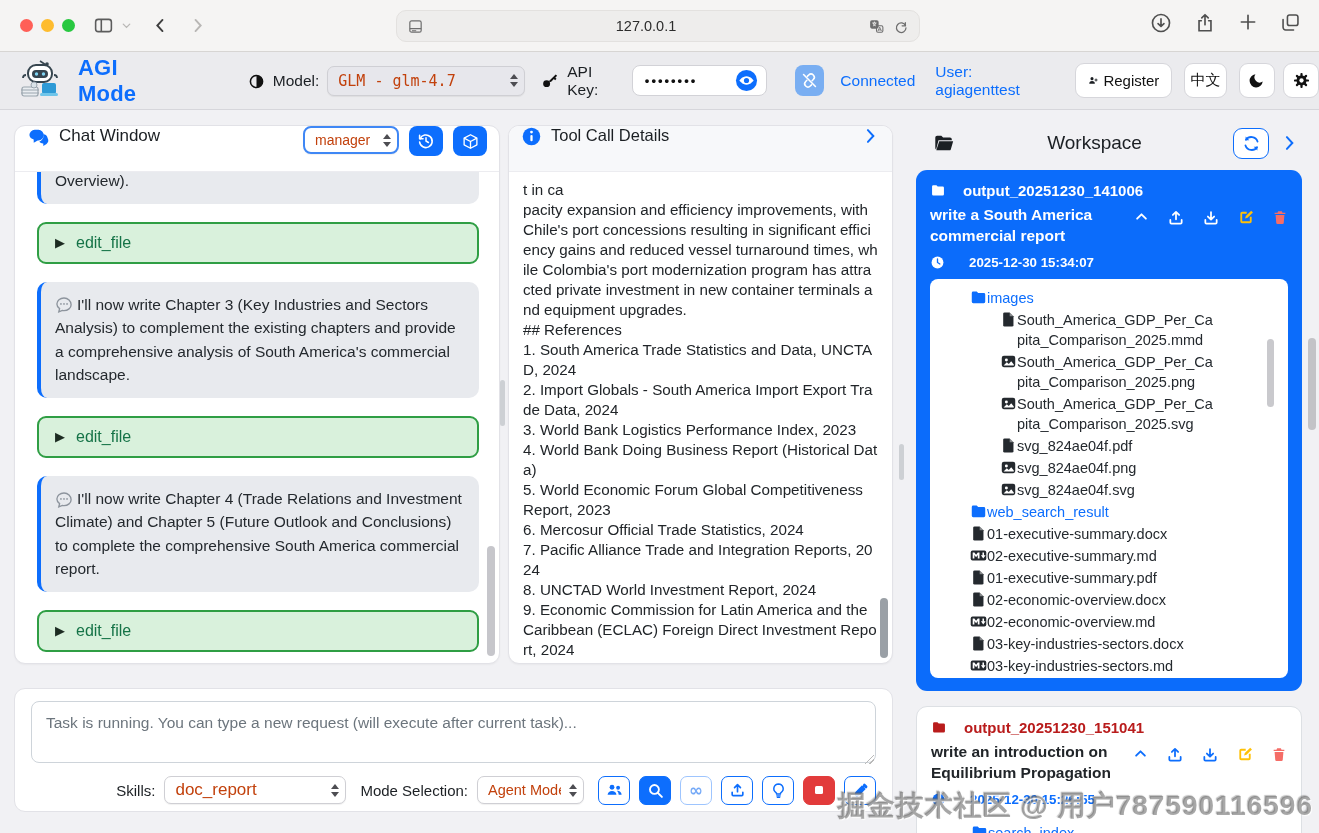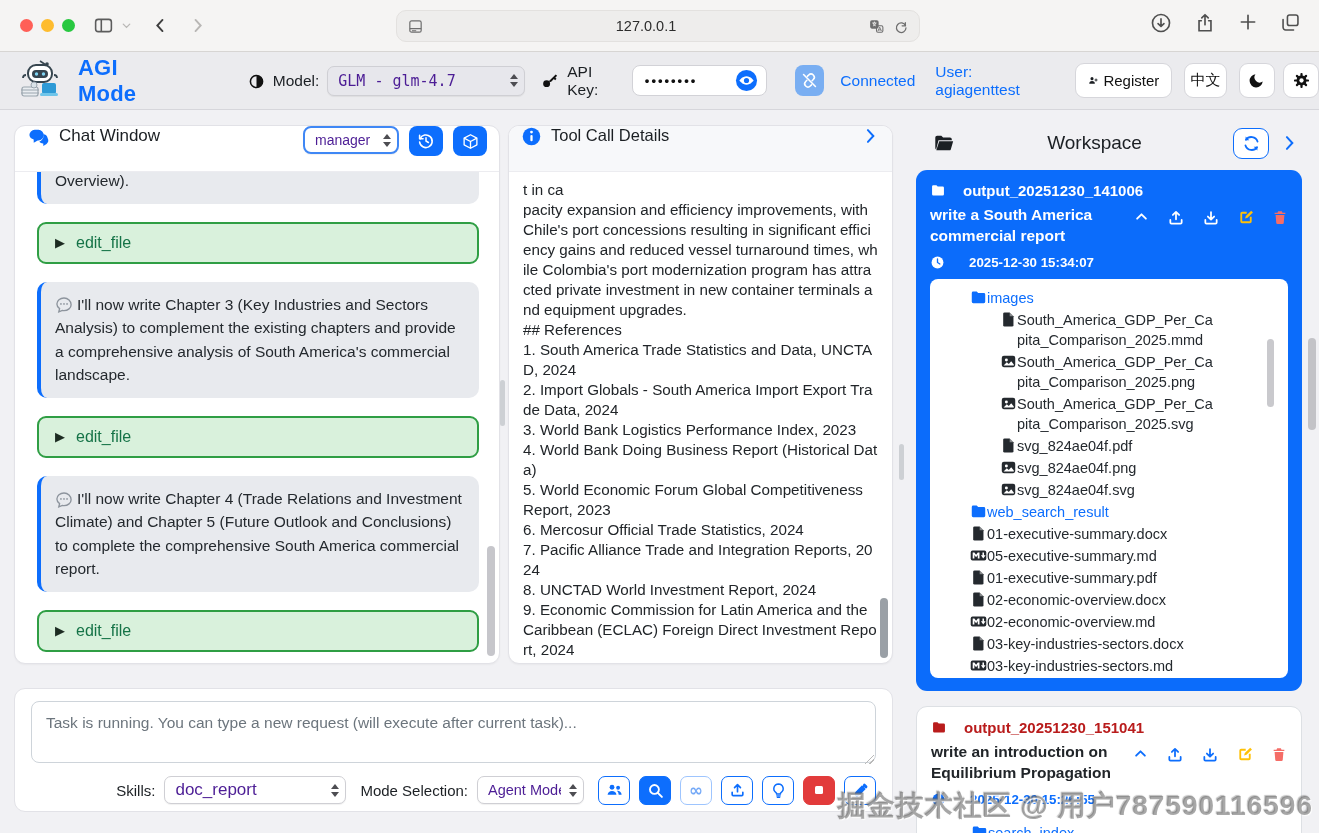--- a/index.html
+++ b/index.html
@@ -16,21 +16,21 @@
   .chrome-btn.dim{color:#b9b7b5}
   .urlbar{position:absolute;left:396px;top:10px;width:524px;height:32px;background:#eeedec;border:1px solid #e3e1df;border-radius:10px;display:flex;align-items:center;padding:0 10px}
   .urltext{flex:1;text-align:center;font-size:14.5px;color:#2c2c2c}
   .chrome-right{position:absolute;right:18px;top:12px;display:flex;gap:22px;color:#4f4f4f}
 
   
   .apphdr{position:absolute;left:0;top:52px;right:0;height:58px;background:#ebebee;border-bottom:1px solid #d6d6db;display:flex;align-items:center}
   .brand-title{font-size:22px;font-weight:bold;color:#0d6efd;margin-left:14px;letter-spacing:.2px}
   .hlabel{font-size:15.5px;color:#1b1f23;margin-left:8px}
   .mac-select{display:flex;align-items:center;background:#fff;border:1px solid #cfcfd4;border-radius:7px;height:30px;padding:0 6px 0 10px;box-shadow:0 1px 1px rgba(0,0,0,.06)}
-  .mac-select .val{font-size:15px;color:#4c1d95;white-space:nowrap;overflow:hidden}
+  .mac-select .val{font-size:15px;color:#c2410c;white-space:nowrap;overflow:hidden}
   .stepper{display:flex;flex-direction:column;gap:3px;margin-left:auto;padding-left:8px}
   .stepper i{display:block;width:0;height:0;border-left:4px solid transparent;border-right:4px solid transparent}
   .stepper .up{border-bottom:5px solid #4d4d52}
   .stepper .dn{border-top:5px solid #4d4d52}
   .model-select{width:210px;margin-left:8px;background:#e7e7ec}
   .model-select .val{font-family:"DejaVu Sans Mono","Liberation Mono",monospace;font-size:15px}
   .pwdbox{width:143px;height:31px;margin-left:8px;background:#fff;border:1px solid #d2d2d7;border-radius:8px;display:flex;align-items:center;padding:0 8px 0 12px}
   .dots{font-size:13px;font-weight:bold;letter-spacing:2px;color:#111}
   .linkbtn{width:31px;height:31px;margin-left:28px;border:none;border-radius:8px;background:#79aef2;color:#fff;display:flex;align-items:center;justify-content:center}
   .bluetext{color:#0d6efd;font-size:15.5px;margin-left:16px}
@@ -590,21 +590,21 @@
       <div class="trow lv1 t-file">
         <svg class="ic tico">
           <use href="#i-file"></use>
         </svg>
         <span class="tname">01-executive-summary.docx</span>
       </div>
       <div class="trow lv1 t-markdown">
         <svg class="ic tico">
           <use href="#i-md"></use>
         </svg>
-        <span class="tname">05-executive-summary.md</span>
+        <span class="tname">02-executive-summary.md</span>
       </div>
       <div class="trow lv1 t-file">
         <svg class="ic tico">
           <use href="#i-file"></use>
         </svg>
         <span class="tname">01-executive-summary.pdf</span>
       </div>
       <div class="trow lv1 t-file">
         <svg class="ic tico">
           <use href="#i-file"></use>

